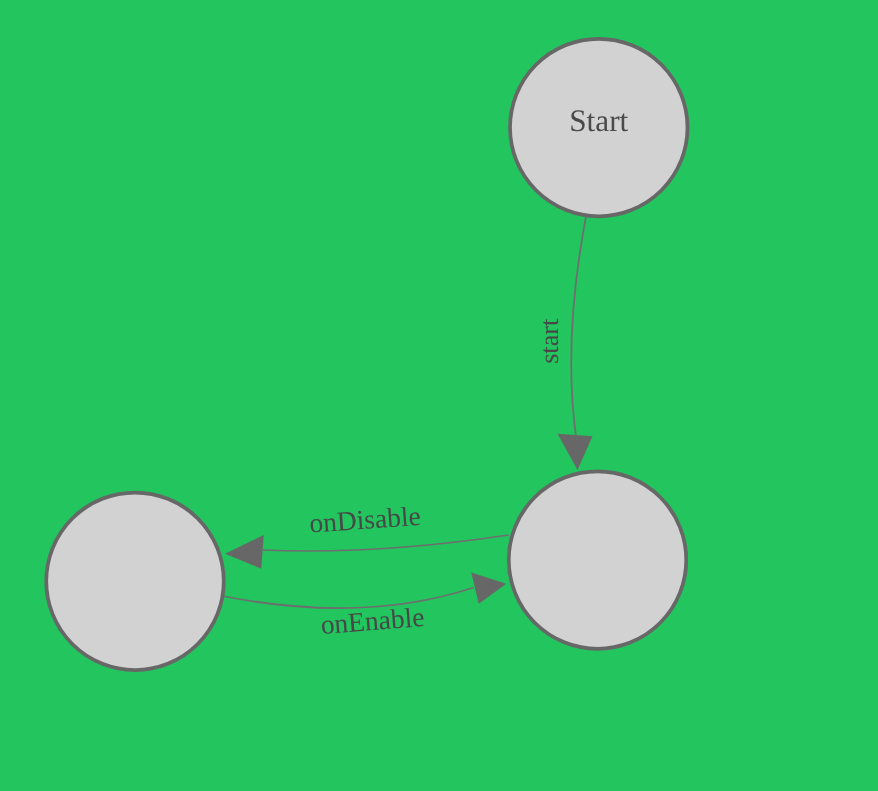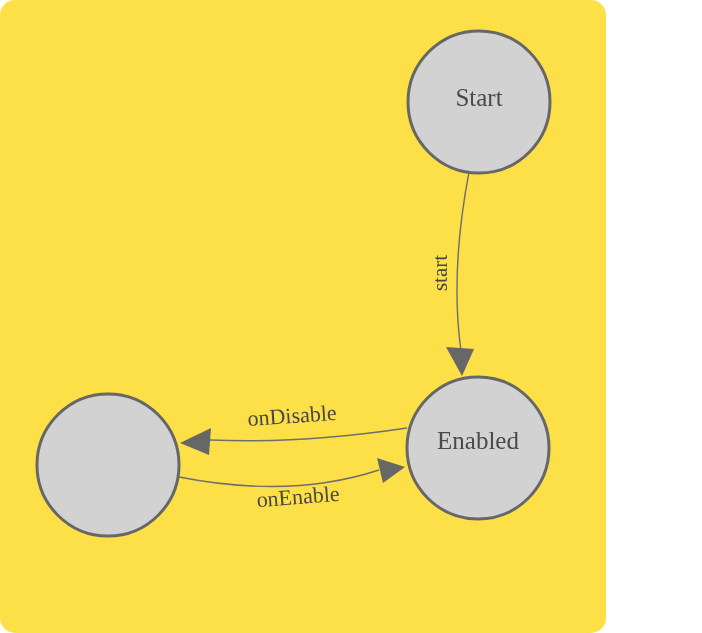--- a/index.html
+++ b/index.html
@@ -2,26 +2,25 @@
 <html><head>
 <meta charset="utf-8">
 <style>
   html, body {
     margin: 0;
     padding: 0;
     background: #ffffff;
   }
   .canvas {
     position: relative;
-    width: 606px;
+    width: 702px;
     height: 633px;
-    background: #fde047;
+    background: #22c55e;
     overflow: hidden;
     font-family: "Liberation Serif", serif;
-    border-radius: 15px;
   }
   .canvas svg {
     position: absolute;
     left: 0;
     top: 0;
   }
   .node {
     fill: #d2d2d2;
     stroke: #676767;
     stroke-width: 3;
@@ -74,19 +73,18 @@
 
     <path class="edge" d="M 179 477 Q 291 499 379 470"></path>
     <polygon class="arrow" points="405,467 377,458 383,483"></polygon>
 
     <circle class="node" cx="479" cy="102" r="71"></circle>
     <circle class="node" cx="478" cy="448" r="71"></circle>
     <circle class="node" cx="108" cy="465" r="71"></circle>
   </svg>
 
   <div class="node-label" style="left:479px; top:98px;">Start</div>
-  <div class="node-label" style="left:478px; top:441px;">Enabled</div>
 
   <div class="edge-label vertical" style="left:440px; top:273px;">start</div>
   <div class="edge-label tilt-up" style="left:292px; top:416px;">onDisable</div>
   <div class="edge-label tilt-up2" style="left:298px; top:497px;">onEnable</div>
 
 </div>
 
 </body></html>

